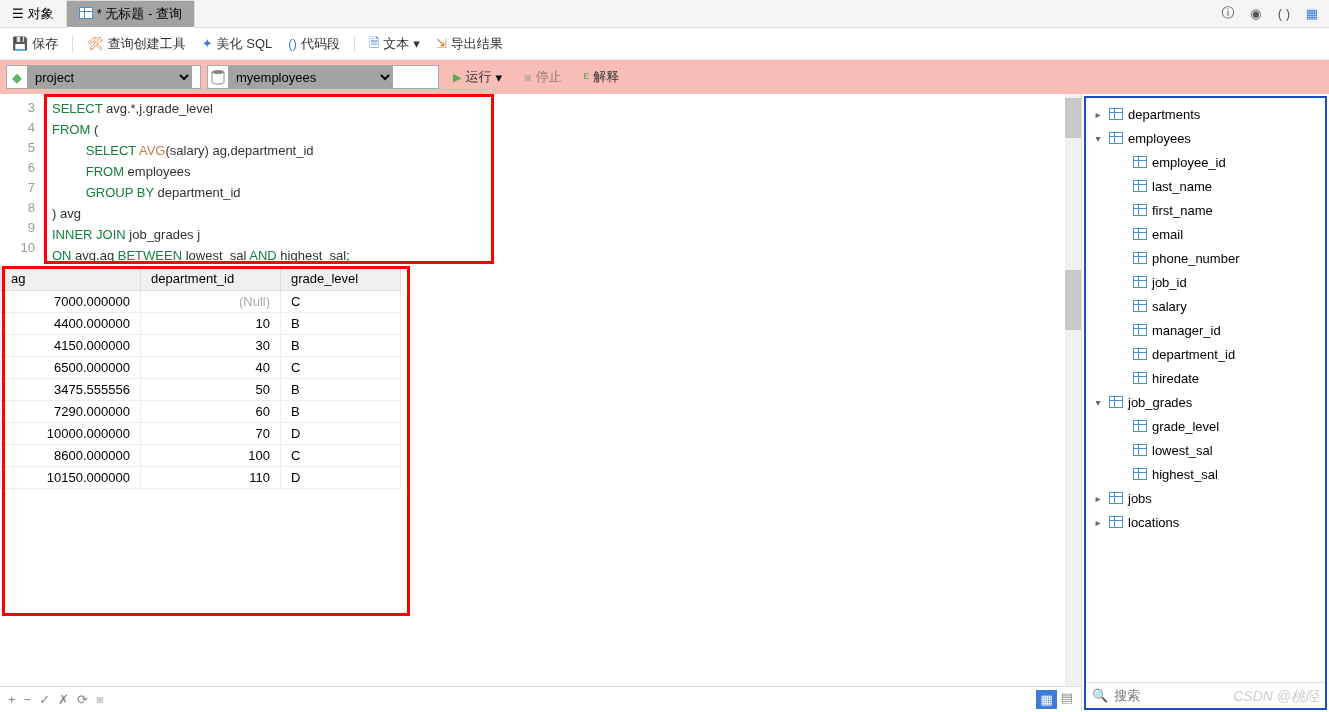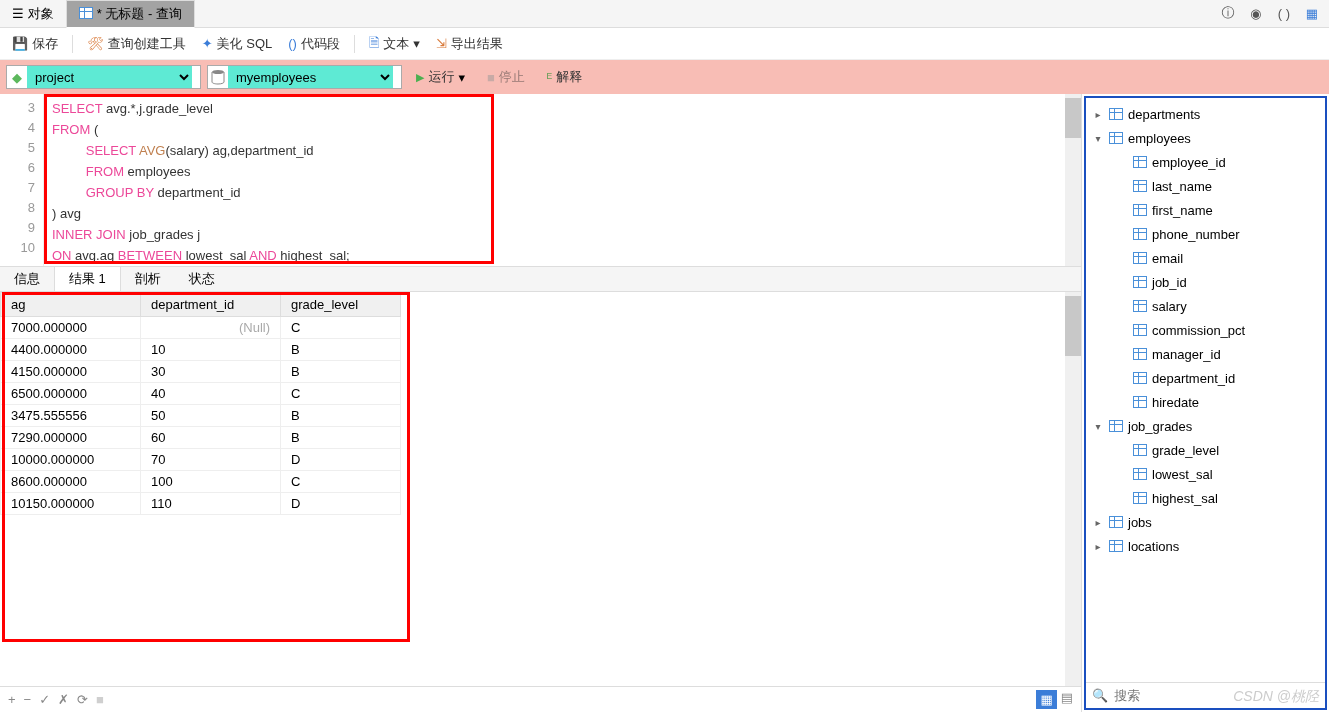--- a/index.html
+++ b/index.html
@@ -11,46 +11,46 @@
 .top-icons { position: absolute; right: 8px; top: 4px; display: flex; gap: 10px; }
 .top-icons span { width: 18px; height: 18px; display: inline-flex; align-items: center; justify-content: center; cursor: pointer; color: #555; }
 
 .toolbar1 { display: flex; align-items: center; height: 32px; padding: 0 6px; gap: 4px; border-bottom: 1px solid #eee; }
 .tbtn { display: flex; align-items: center; gap: 4px; padding: 2px 6px; cursor: pointer; color: #333; }
 .sep { width: 1px; height: 18px; background: #ddd; margin: 0 4px; }
 
 .toolbar2 { display: flex; align-items: center; height: 34px; padding: 4px 6px; gap: 6px; background: #f8bdb5; }
 .dd { display: flex; align-items: center; background: #fff; border: 1px solid #aaa; height: 24px; }
 .dd .ddicon { width: 20px; display:flex; align-items:center; justify-content:center; }
-.dd select { border: none; height: 22px; outline: none; padding: 0 4px; background: #5eead4; }
+.dd select { border: none; height: 22px; outline: none; padding: 0 4px; background: #a3a3a3; }
 .runbtn { display: flex; align-items: center; gap: 4px; padding: 2px 8px; cursor: pointer; }
 .runbtn .play { color: #4caf50; font-size: 11px; }
 .runbtn .txt { color: #333; }
 
 .layout { display: flex; height: calc(712px - 28px - 32px - 34px); }
 .main-col { width: 1082px; display: flex; flex-direction: column; border-right: 1px solid #ddd; }
 .side-col { flex: 1; display: flex; flex-direction: column; border: 2px solid #1a4fbf; margin: 2px; }
 
 .editor-wrap { position: relative; flex: 0 0 auto; }
 .editor { display: flex; height: 172px; background: #fff; position: relative; }
 .gutter { width: 44px; background: #fff; text-align: right; padding: 4px 8px 4px 4px; color: #999; font-family: Consolas, monospace; font-size: 13px; line-height: 20px; border-right: 1px solid #eee;}
 .code { flex: 1; padding: 4px 8px; font-family: Consolas, monospace; font-size: 14px; line-height: 20px; white-space: pre; color: #333; }
-.kw { color: #ec4899; }
+.kw { color: #15803d; }
 .fn { color: #c08050; }
 .redbox1 { position: absolute; border: 3px solid #ff0000; left: 44px; top: 0; width: 450px; height: 170px; pointer-events: none; }
 
 .result-tabs { display: flex; height: 26px; border-top: 1px solid #ddd; border-bottom: 1px solid #ddd; background: #f5f5f5; align-items: stretch; }
 .rtab { padding: 4px 14px; cursor: pointer; display:flex; align-items:center; }
 .rtab.active { background: #fff; border-left: 1px solid #ddd; border-right: 1px solid #ddd; }
 
 .grid-wrap { position: relative; flex: 1; overflow: hidden; }
 .grid { border-collapse: collapse; font-size: 13px; }
 .grid th { background: #f0f0f0; border: 1px solid #ddd; padding: 4px 10px; text-align: left; font-weight: normal; }
 .grid td { border: 1px solid #eee; padding: 3px 10px; }
-.grid .num { text-align: left; }
+.grid .num { text-align: right; }
 .grid .null { color: #aaa; text-align: right; }
 .redbox2 { position: absolute; border: 3px solid #ff0000; left: 2px; top: 0; width: 408px; height: 350px; pointer-events: none; }
 
 .statusbar { height: 26px; border-top: 1px solid #ddd; display: flex; align-items: center; padding: 0 8px; gap: 8px; color: #888; }
 .statusbar .ic { cursor: pointer; }
 .statusbar .right-ic { margin-left: auto; display: flex; gap: 4px; }
 
 .tree { flex: 1; padding: 4px 2px; overflow: auto; }
 .tree-row { display: flex; align-items: center; height: 24px; gap: 4px; cursor: pointer; padding-left: 4px; }
 .tree-row .arr { width: 12px; text-align: center; color: #666; font-size: 10px; }
@@ -119,21 +119,21 @@
   </div>
 </div>
 
 <div class="toolbar2">
   <div class="dd" style="width:195px">
     <span class="ddicon" style="color:#5cb85c">◆</span>
     <select style="width:165px">
       <option>project</option>
     </select>
   </div>
-  <div class="dd" style="width:195px">
+  <div class="dd" style="width:232px">
     <span class="ddicon">
       <svg class="db-icon" viewBox="0 0 16 16">
           <ellipse cx="8" cy="3" rx="6" ry="2" fill="#888"></ellipse>
           <path d="M2 3v10c0 1.1 2.7 2 6 2s6-.9 6-2V3" fill="none" stroke="#888"></path>
         </svg>
     </span>
     <select style="width:165px">
       <option>myemployees</option>
     </select>
   </div>
@@ -175,26 +175,20 @@
 <span>) avg</span>
 <span class="kw">INNER JOIN</span><span> job_grades j</span>
 <span class="kw">ON</span><span> avg.ag </span><span class="kw">BETWEEN</span><span> lowest_sal </span><span class="kw">AND</span><span> highest_sal;</span></div>
         <div class="editor-scroll">
             <div class="thumb"></div>
           </div>
       </div>
       <div class="redbox1"></div>
     </div>
 
-    <div class="result-tabs">
-      <div class="rtab">信息</div>
-      <div class="rtab active">结果 1</div>
-      <div class="rtab">剖析</div>
-      <div class="rtab">状态</div>
-    </div>
 
     <div class="grid-wrap">
       <table class="grid">
         <thead>
             <tr>
           <th style="width:140px">ag</th>
           <th style="width:140px">department_id</th>
           <th style="width:120px">grade_level</th>
         </tr>
           </thead>
@@ -298,45 +292,39 @@
           <div class="tree-row ind2">
             <span class="ticon">
               <span class="tblicon"></span>
             </span>
             <span>first_name</span>
           </div>
           <div class="tree-row ind2">
             <span class="ticon">
               <span class="tblicon"></span>
             </span>
+            <span>email</span>
+          </div>
+          <div class="tree-row ind2">
+            <span class="ticon">
+              <span class="tblicon"></span>
+            </span>
             <span>phone_number</span>
           </div>
           <div class="tree-row ind2">
             <span class="ticon">
               <span class="tblicon"></span>
             </span>
-            <span>email</span>
-          </div>
-          <div class="tree-row ind2">
-            <span class="ticon">
-              <span class="tblicon"></span>
-            </span>
             <span>job_id</span>
           </div>
           <div class="tree-row ind2">
             <span class="ticon">
               <span class="tblicon"></span>
             </span>
             <span>salary</span>
-          </div>
-          <div class="tree-row ind2">
-            <span class="ticon">
-              <span class="tblicon"></span>
-            </span>
-            <span>commission_pct</span>
           </div>
           <div class="tree-row ind2">
             <span class="ticon">
               <span class="tblicon"></span>
             </span>
             <span>manager_id</span>
           </div>
           <div class="tree-row ind2">
             <span class="ticon">
               <span class="tblicon"></span>

